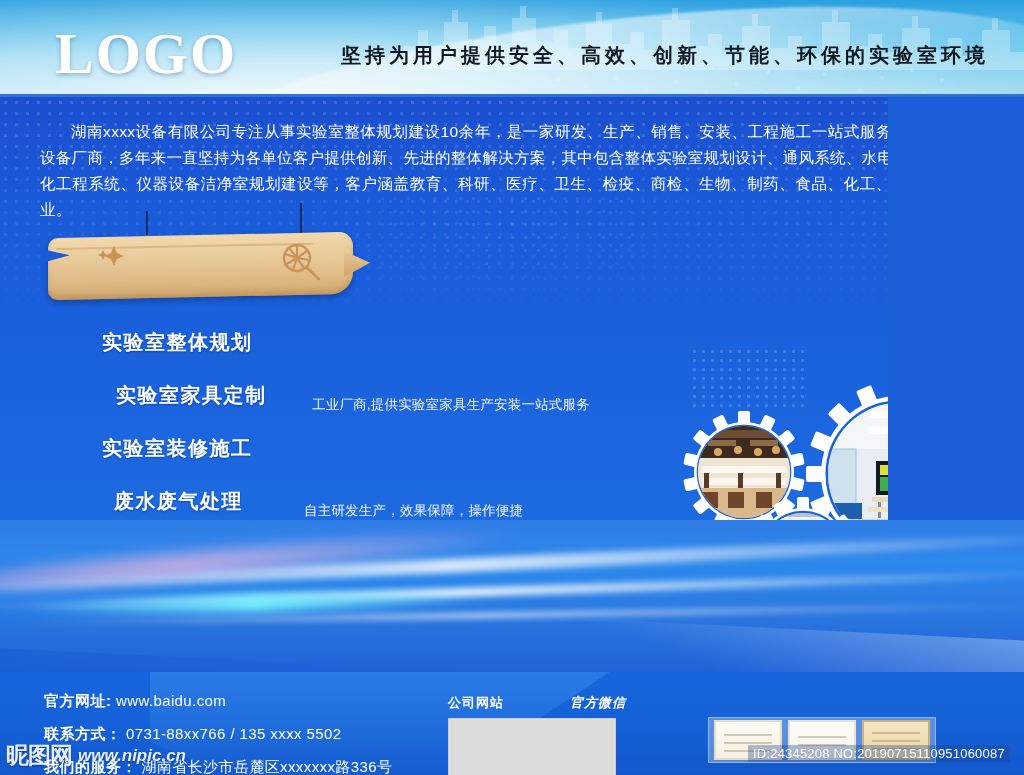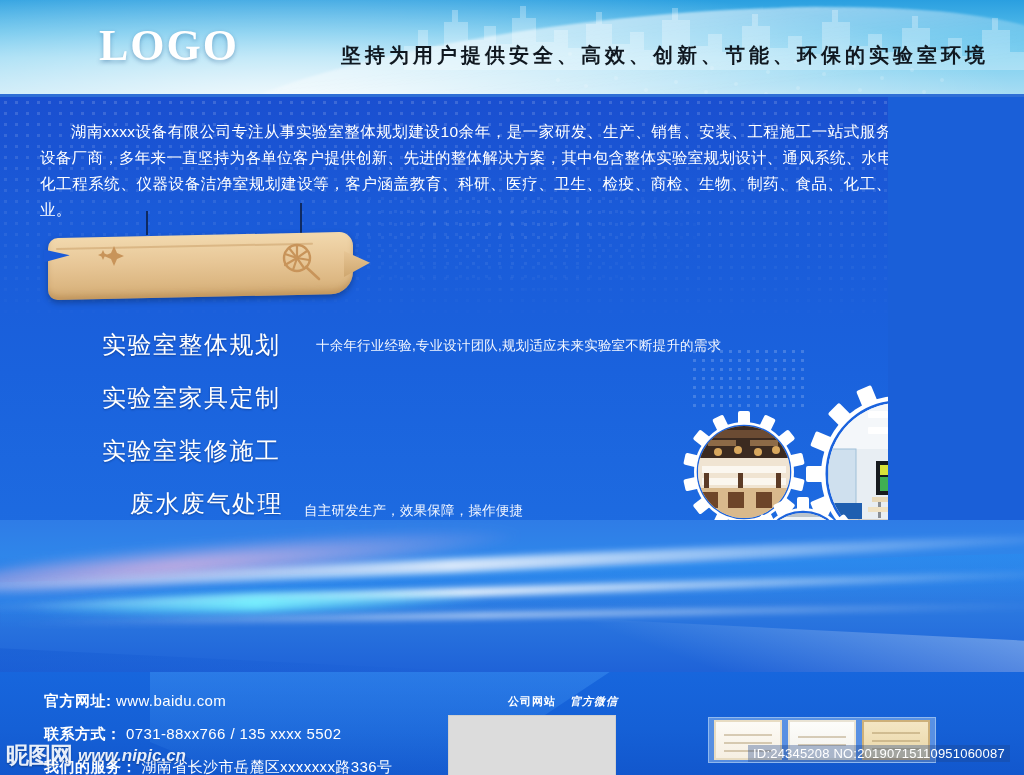--- a/index.html
+++ b/index.html
@@ -29,23 +29,22 @@
     position:absolute; left:180px; top:18px; width:900px; height:180px;
     border-radius:50%;
     background:linear-gradient(180deg, rgba(255,255,255,.55) 0%, rgba(255,255,255,0) 45%);
     transform:rotate(-6deg);
     filter:blur(1px);
   }
   .globe-dots { position:absolute; right:40px; top:44px; width:460px; height:60px; opacity:.35; }
   .logo-text {
     position:absolute; left:55px; top:20px;
     font-family:"Liberation Serif","DejaVu Serif",serif;
-    font-size:44px; font-weight:bold; color:#ffffff; letter-spacing:2px;
+    font-size:58px; font-weight:bold; color:#ffffff; letter-spacing:2px;
     text-shadow:0 2px 4px rgba(0,60,120,.35);
-    margin-left:44px;
   }
   .slogan {
     position:absolute; left:315px; top:42px; width:700px;
     text-align:center;
     font-family:"Liberation Serif","DejaVu Serif",serif;
     font-size:20px; font-weight:bold; color:#101820; letter-spacing:4px;
     white-space:nowrap;
   }
   .header-rule {
     position:absolute; left:0; top:94px; width:1024px; height:3px;
@@ -116,31 +115,31 @@
     text-shadow:0 1px 2px rgba(120,80,30,.55);
   }
   .sparkle { position:absolute; left:48px; top:20px; width:34px; height:24px; }
   .lollipop { position:absolute; right:34px; top:18px; width:44px; height:40px; }
 
   
   .services { position:absolute; left:96px; top:232px; width:600px; }
   .svc-row { position:relative; height:53px; }
   .svc-row .t {
     position:absolute; left:0; top:0;
-    font-size:24px; color:#ffffff; letter-spacing:1.5px; font-weight:400;
+    font-size:20px; color:#ffffff; letter-spacing:1.5px; font-weight:700;
     text-shadow:0 1px 2px rgba(0,30,90,.45);
   }
   .svc-row .d {
     position:absolute; left:220px; top:9px;
     font-size:13.5px; color:#f2f6ff; letter-spacing:.2px; white-space:nowrap;
   }
   .svc-row.r1 .t{ left:6px; }  .svc-row.r1 .d{ top:8px; }
-  .svc-row.r2 .t{ left:6px; }  .svc-row.r2 .d{ left:216px; top:14px; }
+  .svc-row.r2 .t{ left:20px; }  .svc-row.r2 .d{ left:216px; top:14px; }
   .svc-row.r3 .t{ left:6px; }  .svc-row.r3 .d{ left:200px; top:8px; }
-  .svc-row.r4 .t{ left:34px; } .svc-row.r4 .d{ left:208px; top:14px; }
+  .svc-row.r4 .t{ left:18px; } .svc-row.r4 .d{ left:208px; top:14px; }
 
   
   .gears { position:absolute; left:668px; top:272px; width:356px; height:250px; }
   .gear { position:absolute; }
   .gear svg { display:block; }
   .gear .photo {
     position:absolute; border-radius:50%; overflow:hidden;
     box-shadow:0 0 0 3px #1b63dd inset;
   }
   .photo-inner { width:100%; height:100%; }
@@ -196,21 +195,21 @@
     clip-path:polygon(0 0, 100% 0, 42% 100%, 0 55%);
   }
   .f-line { position:absolute; color:#ffffff; white-space:nowrap; }
   .f-line .lab { font-weight:bold; font-size:15px; letter-spacing:.5px; }
   .f-line .val { font-size:15px; letter-spacing:.4px; }
   .f1 { left:44px; top:20px; }
   .f2 { left:44px; top:53px; }
   .f3 { left:44px; top:86px; }
 
   .qr-block { position:absolute; }
-  .qr-label { font-size:11px; font-weight:bold; color:#ffffff; letter-spacing:1px; text-align:center; }
+  .qr-label { font-size:13px; font-weight:bold; color:#ffffff; letter-spacing:1px; text-align:left; }
   .qr-box { margin-top:6px; background:#dcdcdc; border:1px solid #cfcfcf; }
   .qr-site { left:448px; top:22px; }
   .qr-site .qr-box { width:168px; height:70px; }
   .qr-wx { left:570px; top:22px;font-style:italic; }
 
   .certs {
     position:absolute; left:708px; top:717px; width:228px; height:46px;
     background:rgba(170,205,245,.45); border:1px solid rgba(200,225,250,.5);
     display:flex; align-items:center; justify-content:space-between; padding:3px 5px;
   }
@@ -330,24 +329,24 @@
           <path d="M17,15 L5,11"></path>
             <path d="M17,15 L9,5"></path>
         </g>
         <path d="M26,24 L39,36" stroke="#c8945a" stroke-width="2.6" stroke-linecap="round"></path>
       </svg>
     </div>
 
     <div class="services">
       <div class="svc-row r1">
         <div class="t">实验室整体规划</div>
-        <div class="d">十余年行业经验,专业设计团队,规划适应未来实验室不断提升的需求</div>
       </div>
       <div class="svc-row r2">
         <div class="t">实验室家具定制</div>
+        <div class="d">工业厂商,提供实验室家具生产安装一站式服务</div>
       </div>
       <div class="svc-row r3">
         <div class="t">实验室装修施工</div>
       </div>
       <div class="svc-row r4">
         <div class="t">废水废气处理</div>
         <div class="d">自主研发生产，效果保障，操作便捷</div>
       </div>
     </div>
 

